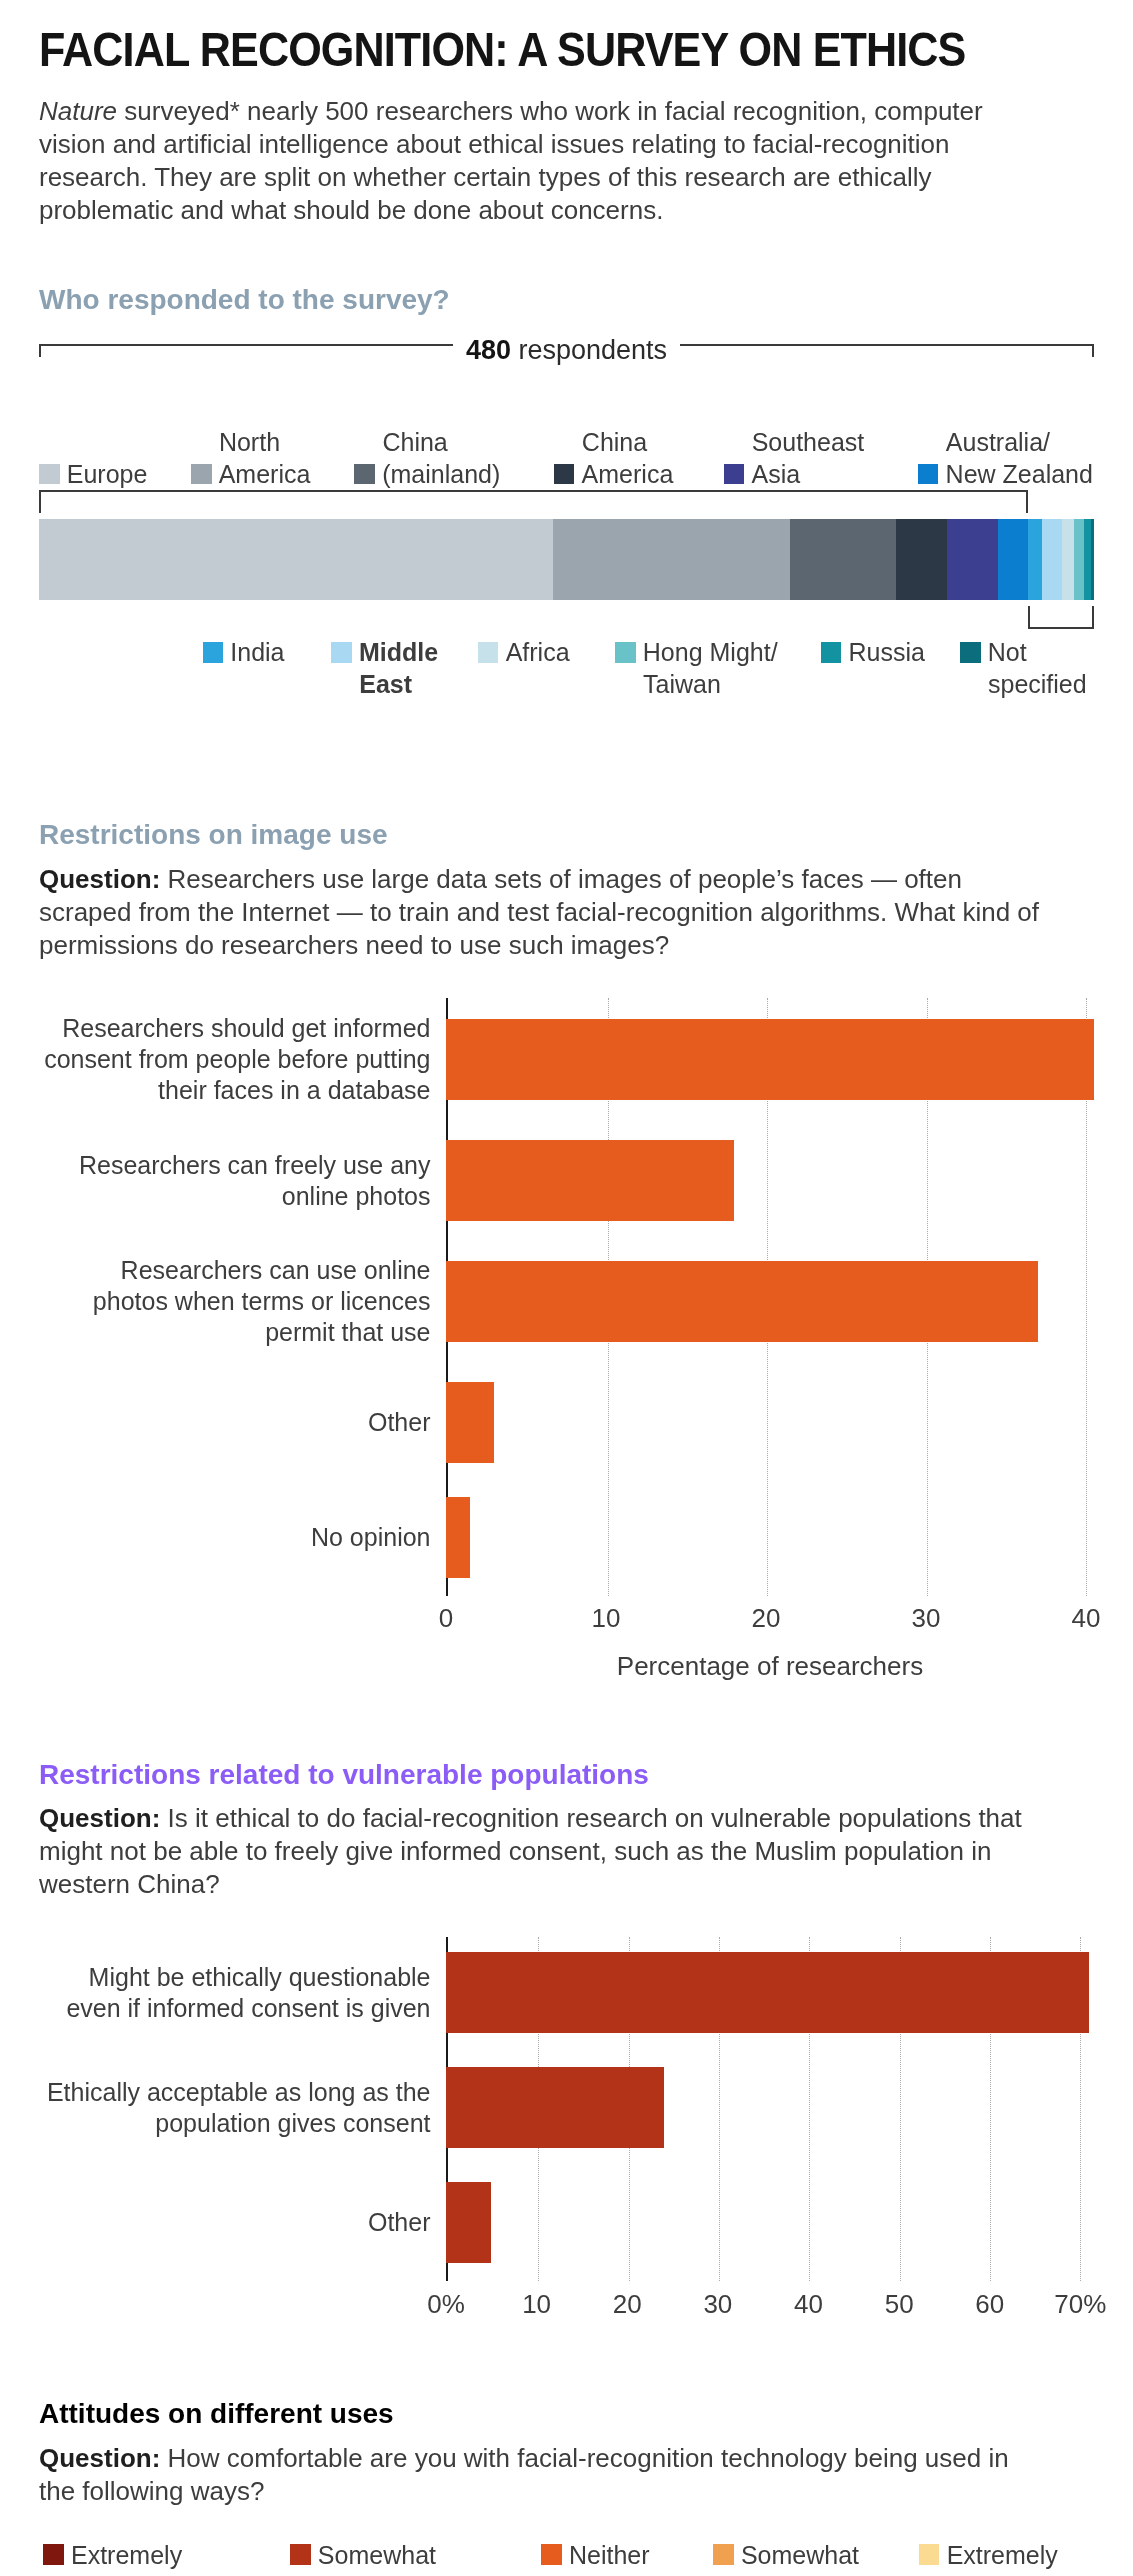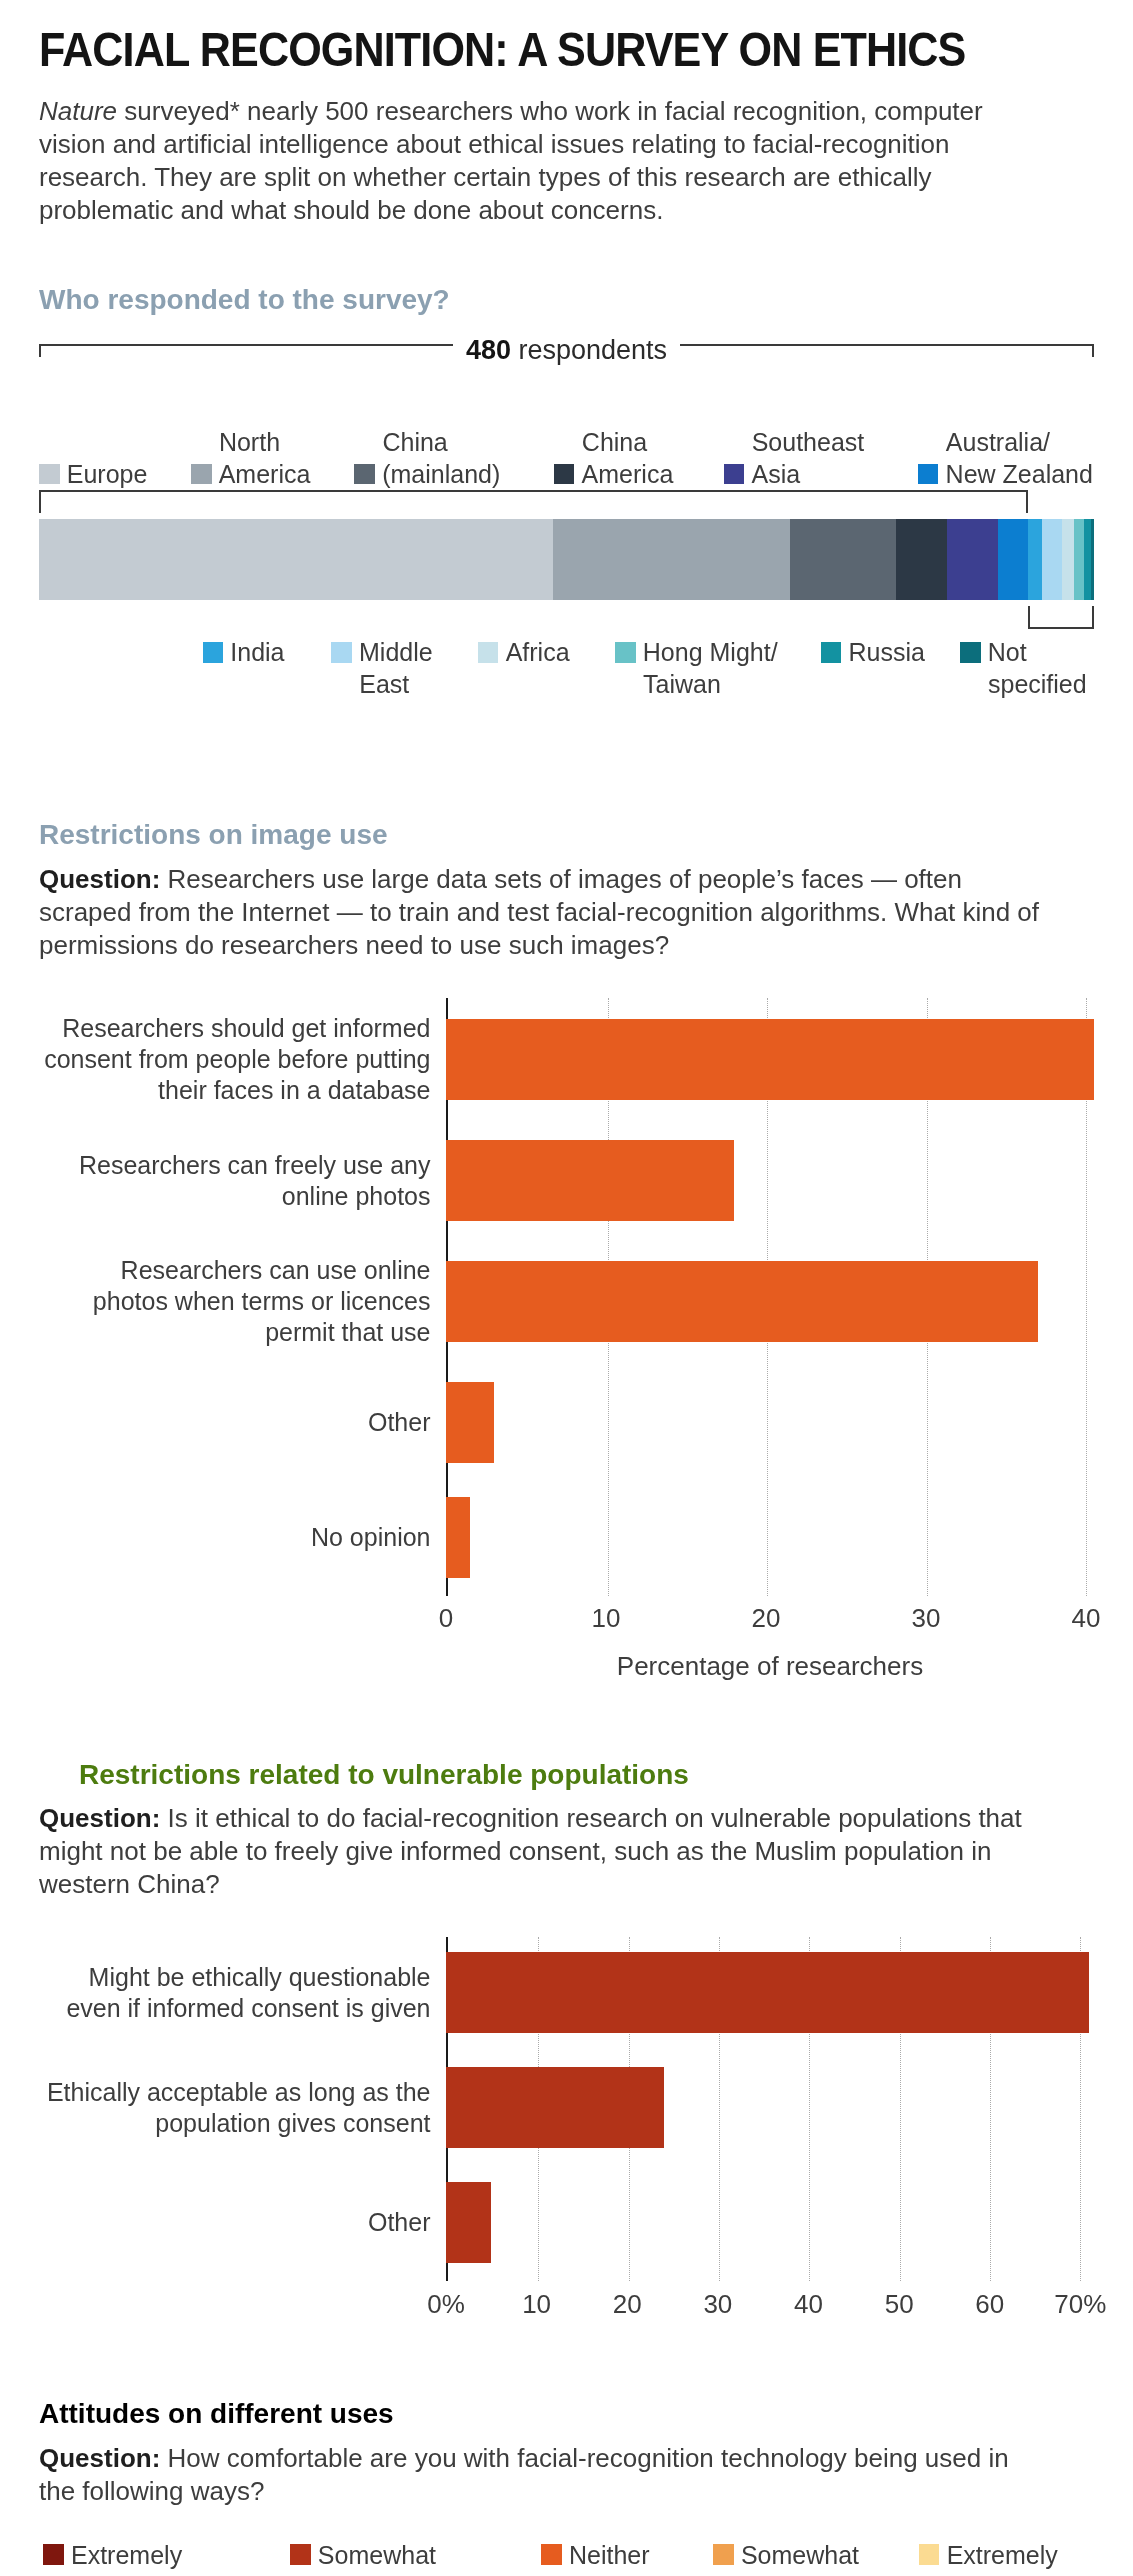--- a/index.html
+++ b/index.html
@@ -143,21 +143,21 @@
       <div class="seg" title="Not specified 0.3%" style="width: 0.3%; background: rgb(12, 110, 124);"></div>
     </div>
   <div class="bracket-bottom" style="width: 6.3%; margin-left: 93.7%;"></div>
   <div class="lg-row row2">
       <div class="lg-item" style="left: 15.5%;">
         <div class="lg-line">
           <span class="swatch" style="background: rgb(43, 164, 221);"></span>
           <span class="lg-bottom">India</span>
         </div>
       </div>
-      <div class="lg-item" style="left: 27.7%;">
+      <div class="lg-item" style="left: 27.7%; font-weight: bold;">
         <div class="lg-line">
           <span class="swatch" style="background: rgb(169, 216, 242);"></span>
           <span class="lg-bottom">Middle</span>
         </div>
         <div class="lg-sub">East</div>
       </div>
       <div class="lg-item" style="left: 41.6%;">
         <div class="lg-line">
           <span class="swatch" style="background: rgb(198, 225, 234);"></span>
           <span class="lg-bottom">Africa</span>
@@ -233,21 +233,21 @@
         <span class="htick" style="left: 24.6914%;">10</span>
         <span class="htick" style="left: 49.3827%;">20</span>
         <span class="htick" style="left: 74.0741%;">30</span>
         <span class="htick" style="left: 98.7654%;">40</span>
       </div>
       <div class="hxlabel">Percentage of researchers</div>
     </div>
 </section>
 
 <section class="section">
-  <h2 class="sec-heading" style="color: #4d7c0f; margin-left: 40px;">Restrictions related to vulnerable populations</h2>
+  <h2 class="sec-heading" style="color: #8b5cf6;">Restrictions related to vulnerable populations</h2>
   <p class="question"><span class="q-label">Question:</span><span> Is it ethical to do facial-recognition research on vulnerable populations that might not be able to freely give informed consent, such as the Muslim population in western China?</span></p>
   <div class="hchart">
       <div class="hrows">
         <div class="grid-overlay">
           <span class="gridline" style="left: 13.986%;"></span>
           <span class="gridline" style="left: 27.972%;"></span>
           <span class="gridline" style="left: 41.958%;"></span>
           <span class="gridline" style="left: 55.9441%;"></span>
           <span class="gridline" style="left: 69.9301%;"></span>
           <span class="gridline" style="left: 83.9161%;"></span>

